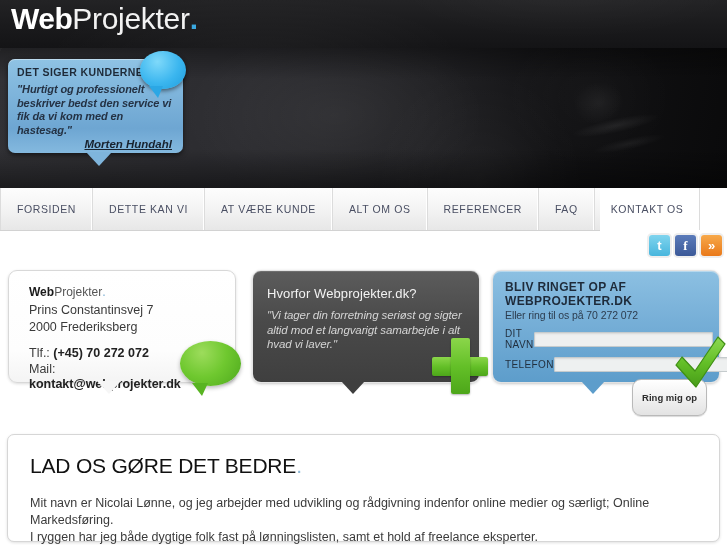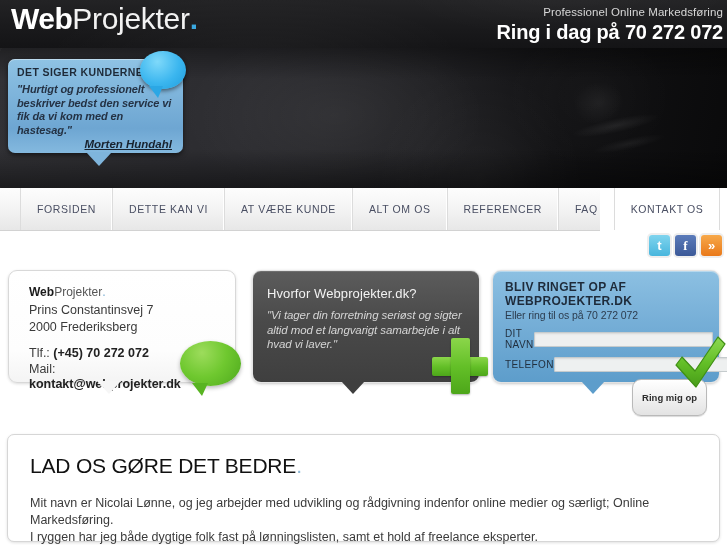--- a/index.html
+++ b/index.html
@@ -131,21 +131,20 @@
   }
 
   
   .nav {
     position: relative;
     width: 600px; height: 43px;
     background: linear-gradient(180deg, #fdfdfd 0%, #f4f4f4 48%, #e7e7e7 100%);
     border-bottom: 1px solid #d2d2d2;
     display: flex;
     align-items: stretch;
-    padding-left: 20px;
   }
   .nav-item {
     display: flex; align-items: center; justify-content: center;
     padding: 0 16px;
     font-size: 10.5px; font-weight: normal; letter-spacing: .6px;
     color: #4a4f63;
     border-right: 1px solid #dcdcdc;
     box-shadow: inset -1px 0 0 #ffffff;
     cursor: pointer;
     white-space: nowrap;
@@ -330,24 +329,20 @@
     margin-top: 17px;
   }
   .bottom p.second { margin-top: 0px; }
 </style>
 </head>
 <body>
 
 <div class="header">
   <div class="logo">
     <span class="w1">Web</span><span class="w2">Projekter</span><span class="dot">.</span>
-  </div>
-  <div class="header-right">
-    <div class="header-tagline">Professionel Online Markedsføring</div>
-    <div class="header-phone">Ring i dag på 70 272 072</div>
   </div>
 </div>
 
 <div class="hero">
   <div class="hero-bg"></div>
   <div class="hero-swirl"></div>
   <div class="hero-vignette"></div>
 
   <div class="bubble-accent"></div>
 

